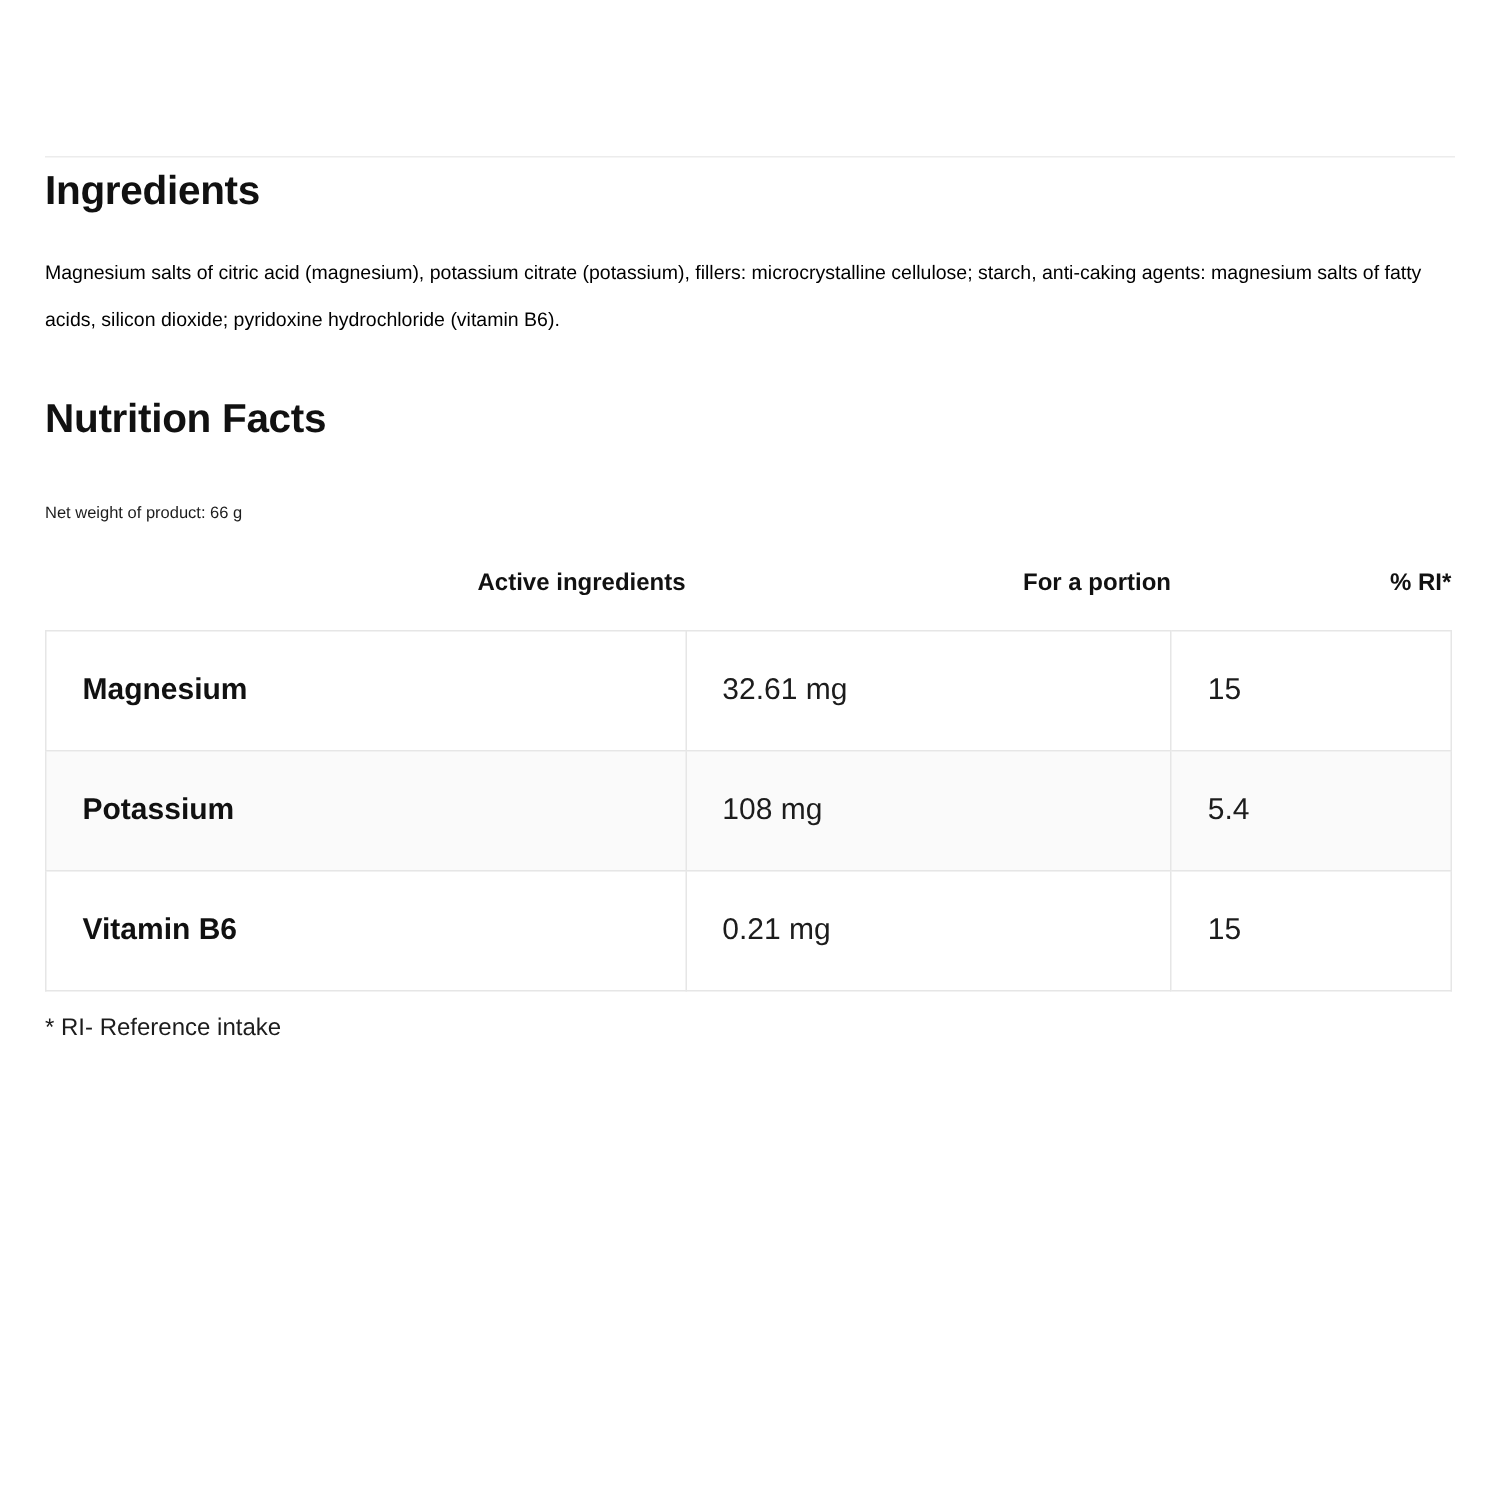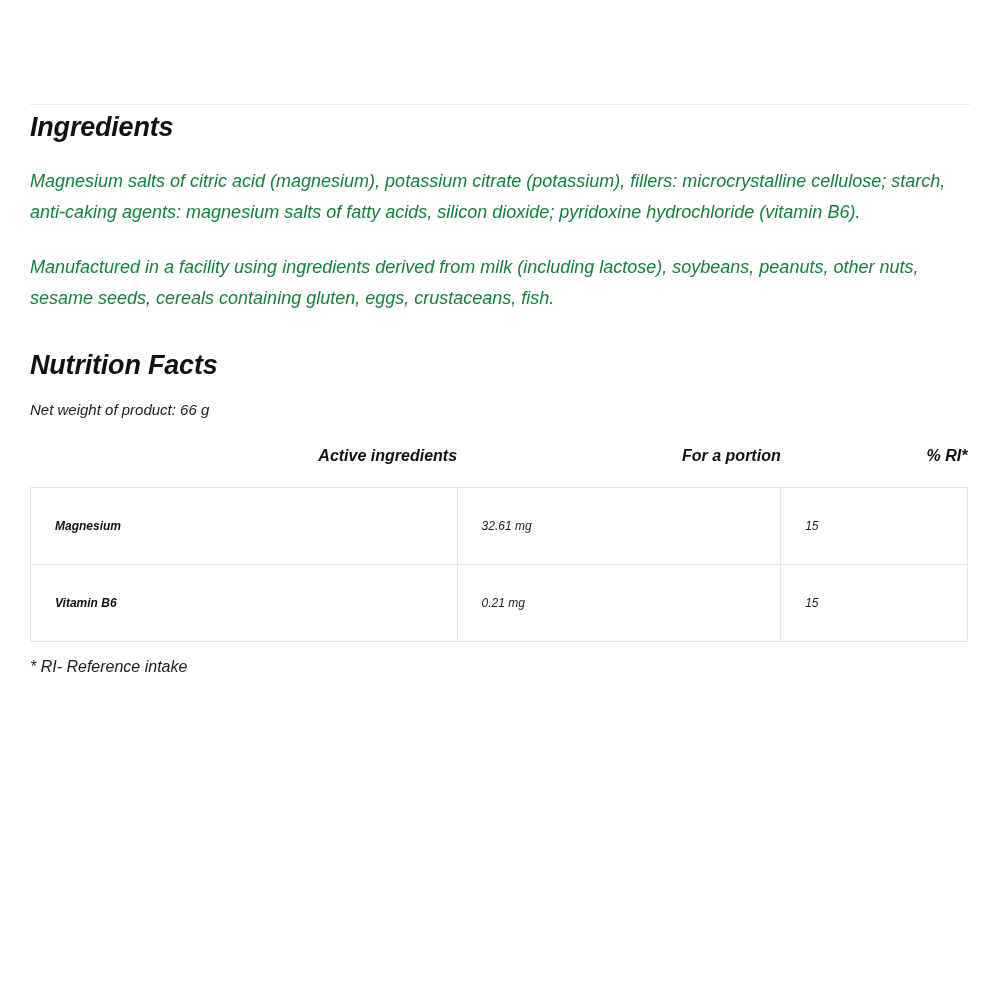--- a/index.html
+++ b/index.html
@@ -11,51 +11,50 @@
     background: #ffffff;
     font-family: "Liberation Sans", sans-serif;
     color: #1a1a1a;
     -webkit-font-smoothing: antialiased;
   }
   .page {
     position: relative;
     width: 1000px;
     height: 940px;
     padding: 0 30px;
-    font-style: italic;
   }
   .top-rule {
     position: absolute;
     left: 30px;
     right: 30px;
     top: 104px;
     height: 1px;
     background: #ececec;
   }
   .section-title {
     font-size: 27px;
     font-weight: 700;
     letter-spacing: -0.2px;
     color: #111111;
     margin: 0;
   }
   #ingredients-title { padding-top: 112px; }
   .body-text {
-    font-size: 18px;
+    font-size: 13px;
     line-height: 31px;
-    color: #15803d;
+    color: #000000;
     margin: 0;
     max-width: 940px;
   }
   #ingredients-paragraph { margin-top: 23px; }
   #allergen-paragraph { margin-top: 24px; max-width: 945px; }
   #nutrition-title { margin-top: 36px; }
   .facts-lines {
-    margin-top: 13px;
-    font-size: 15px;
+    margin-top: 32px;
+    font-size: 11px;
     line-height: 31px;
     color: #1c1c1c;
   }
   .facts-lines div { white-space: nowrap; }
 
   table.nutrition {
     margin-top: 22px;
     width: 938px;
     border-collapse: collapse;
     font-size: 16px;
@@ -68,21 +67,21 @@
     padding: 0 0 22px 24px;
     border: none;
     background: transparent;
   }
   table.nutrition thead th.c2 { padding-left: 26px; }
   table.nutrition thead th.c3 { padding-left: 28px; }
   table.nutrition tbody td {
     border: 1px solid #e6e6e6;
     padding: 28px 24px;
     color: #1c1c1c;
-    font-size: 12px;
+    font-size: 20px;
     vertical-align: middle;
     height: 77px;
   }
   table.nutrition tbody td.name { font-weight: 700; color: #111111; }
   table.nutrition tbody tr.alt td { background: #fafafa; }
   table.nutrition col.c1 { width: 427px; }
   table.nutrition col.c2 { width: 324px; }
   table.nutrition col.c3 { width: 187px; }
 
   .footnote {
@@ -95,21 +94,20 @@
 <body>
 
 <div class="page">
 
   <div class="top-rule"></div>
 
   <h2 class="section-title" id="ingredients-title">Ingredients</h2>
 
   <p class="body-text" id="ingredients-paragraph">Magnesium salts of citric acid (magnesium), potassium citrate (potassium), fillers: microcrystalline cellulose; starch, anti-caking agents: magnesium salts of fatty acids, silicon dioxide; pyridoxine hydrochloride (vitamin B6).</p>
 
-  <p class="body-text" id="allergen-paragraph">Manufactured in a facility using ingredients derived from milk (including lactose), soybeans, peanuts, other nuts, sesame seeds, cereals containing gluten, eggs, crustaceans, fish.</p>
 
   <h2 class="section-title" id="nutrition-title">Nutrition Facts</h2>
 
   <div class="facts-lines">
     <div>Net weight of product: 66 g</div>
   </div>
 
   <table class="nutrition">
     <colgroup>
       <col class="c1">
@@ -122,20 +120,25 @@
         <th class="c2">For a portion</th>
         <th class="c3">% RI*</th>
       </tr>
     </thead>
     <tbody>
       <tr>
         <td class="name">Magnesium</td>
         <td>32.61 mg</td>
         <td>15</td>
       </tr>
+      <tr class="alt">
+        <td class="name">Potassium</td>
+        <td>108 mg</td>
+        <td>5.4</td>
+      </tr>
       <tr>
         <td class="name">Vitamin B6</td>
         <td>0.21 mg</td>
         <td>15</td>
       </tr>
     </tbody>
   </table>
 
   <div class="footnote">* RI- Reference intake</div>
 

